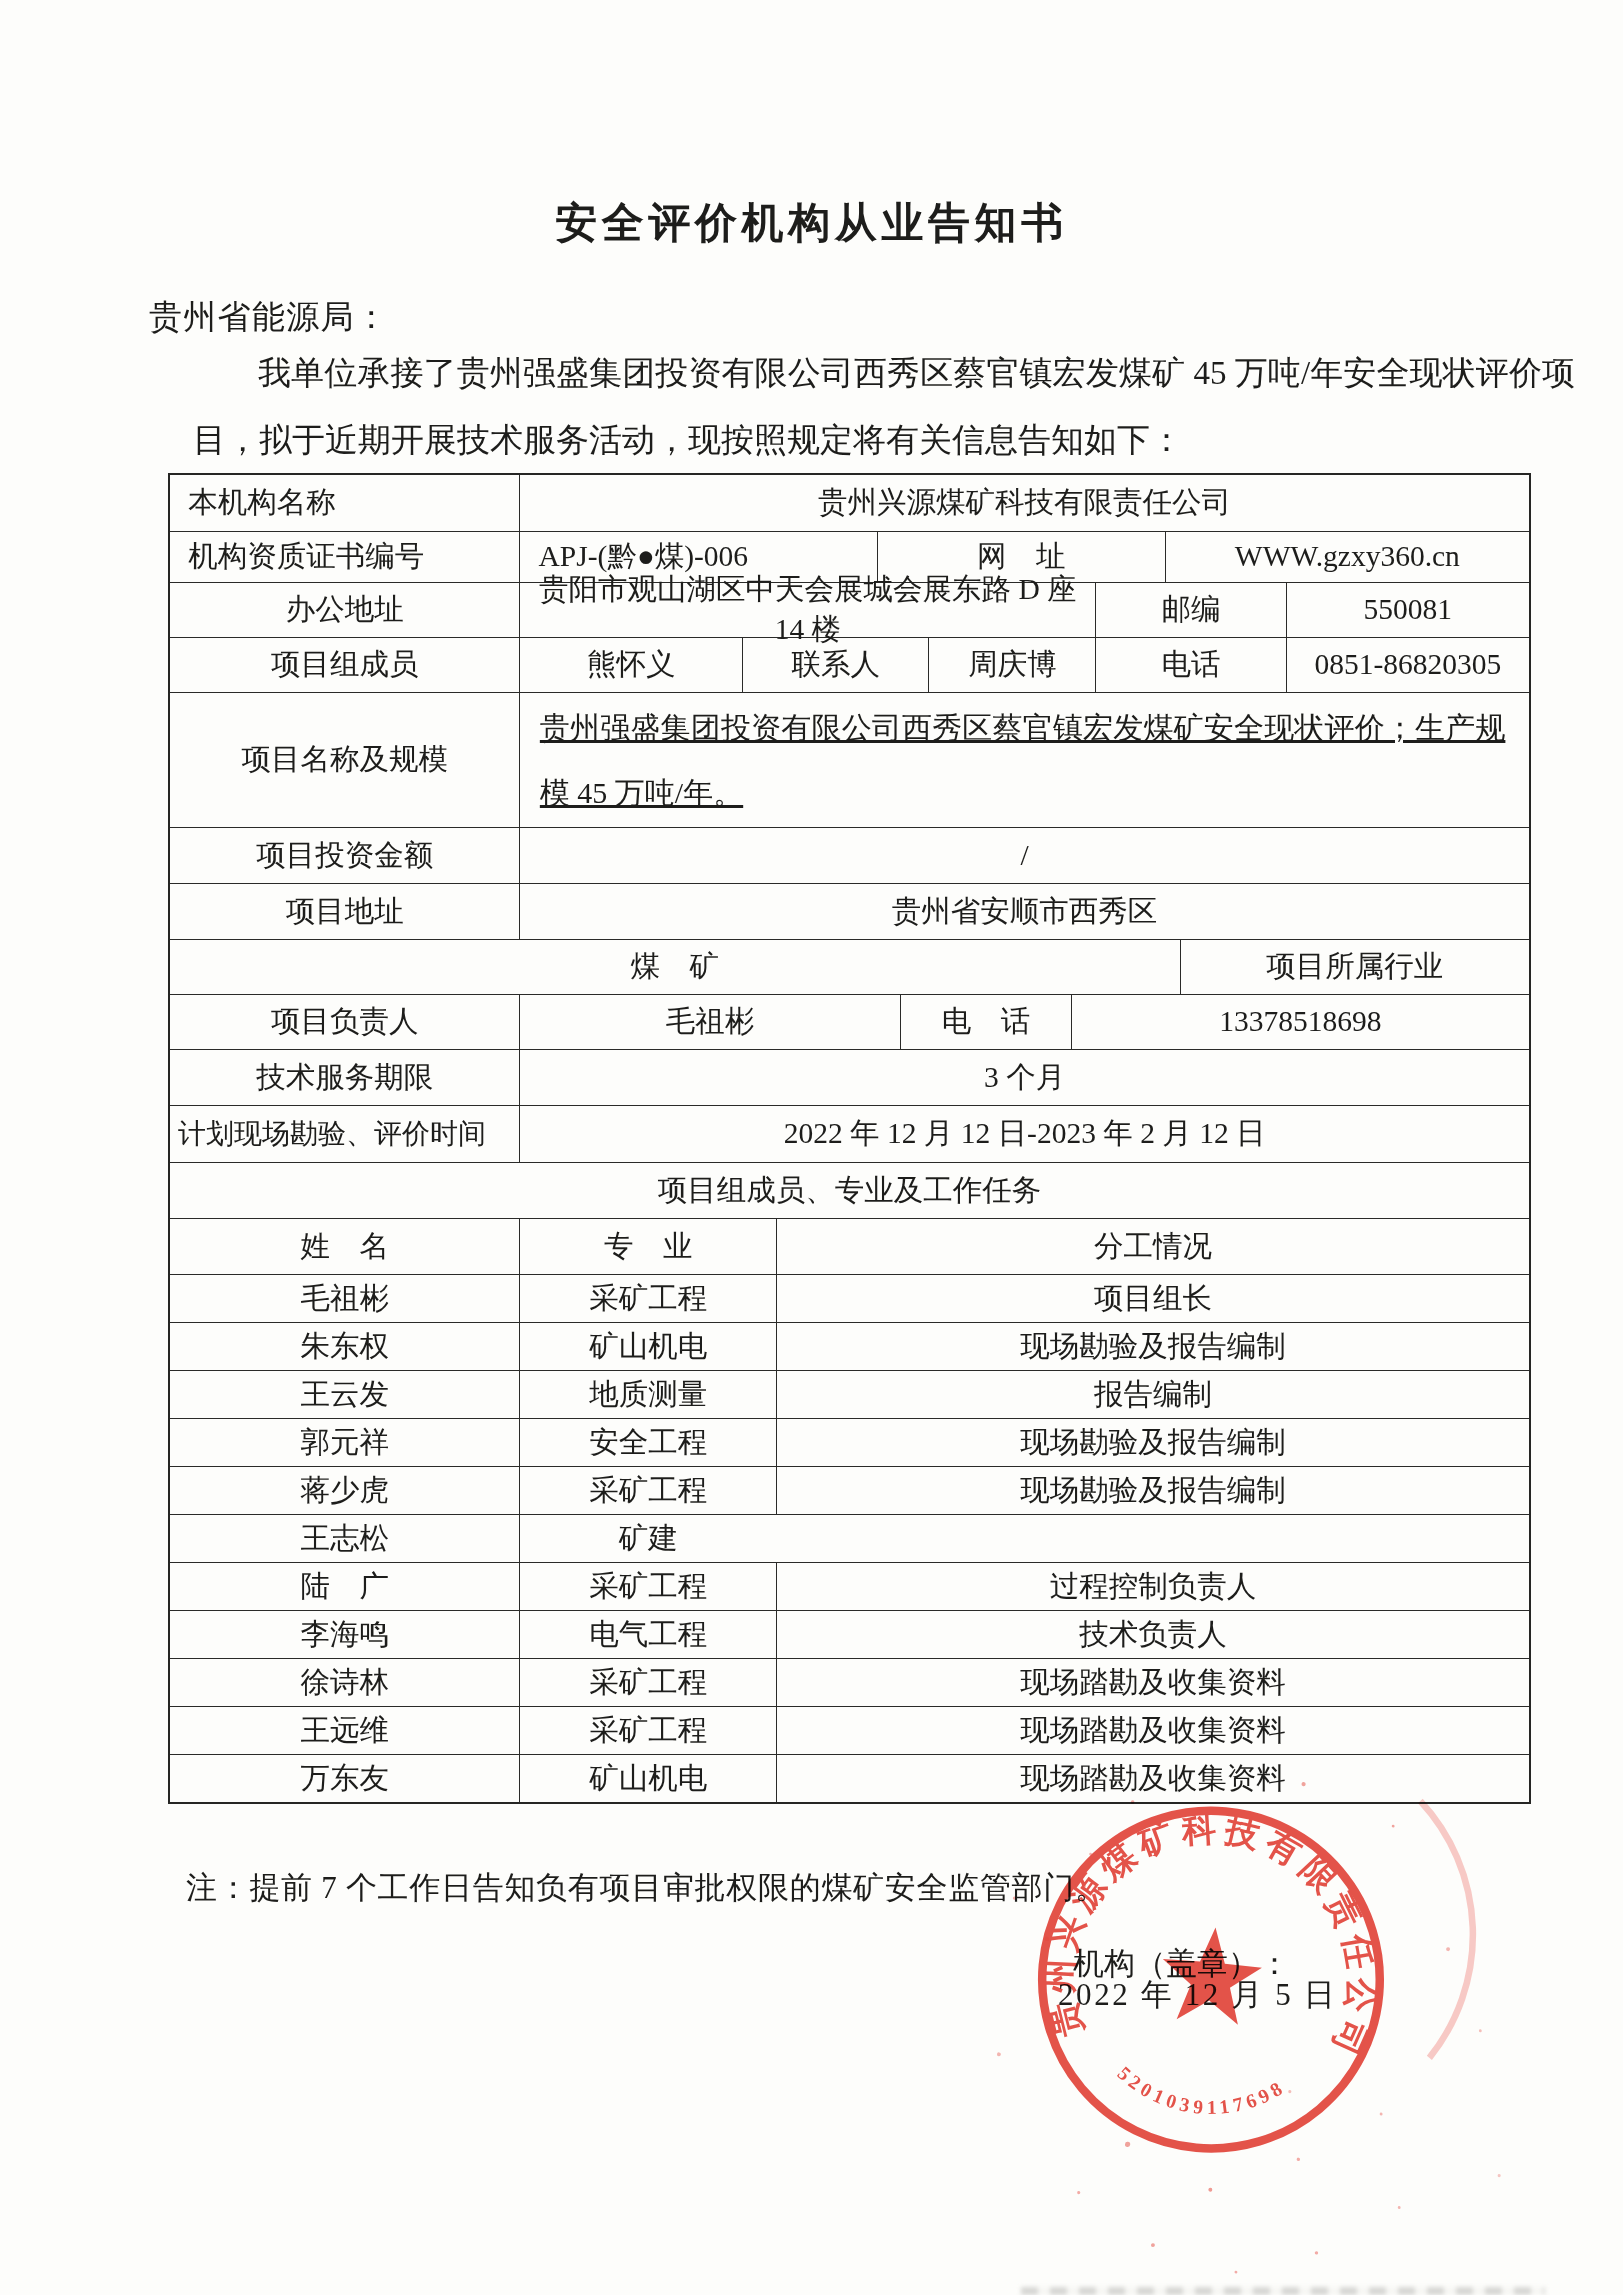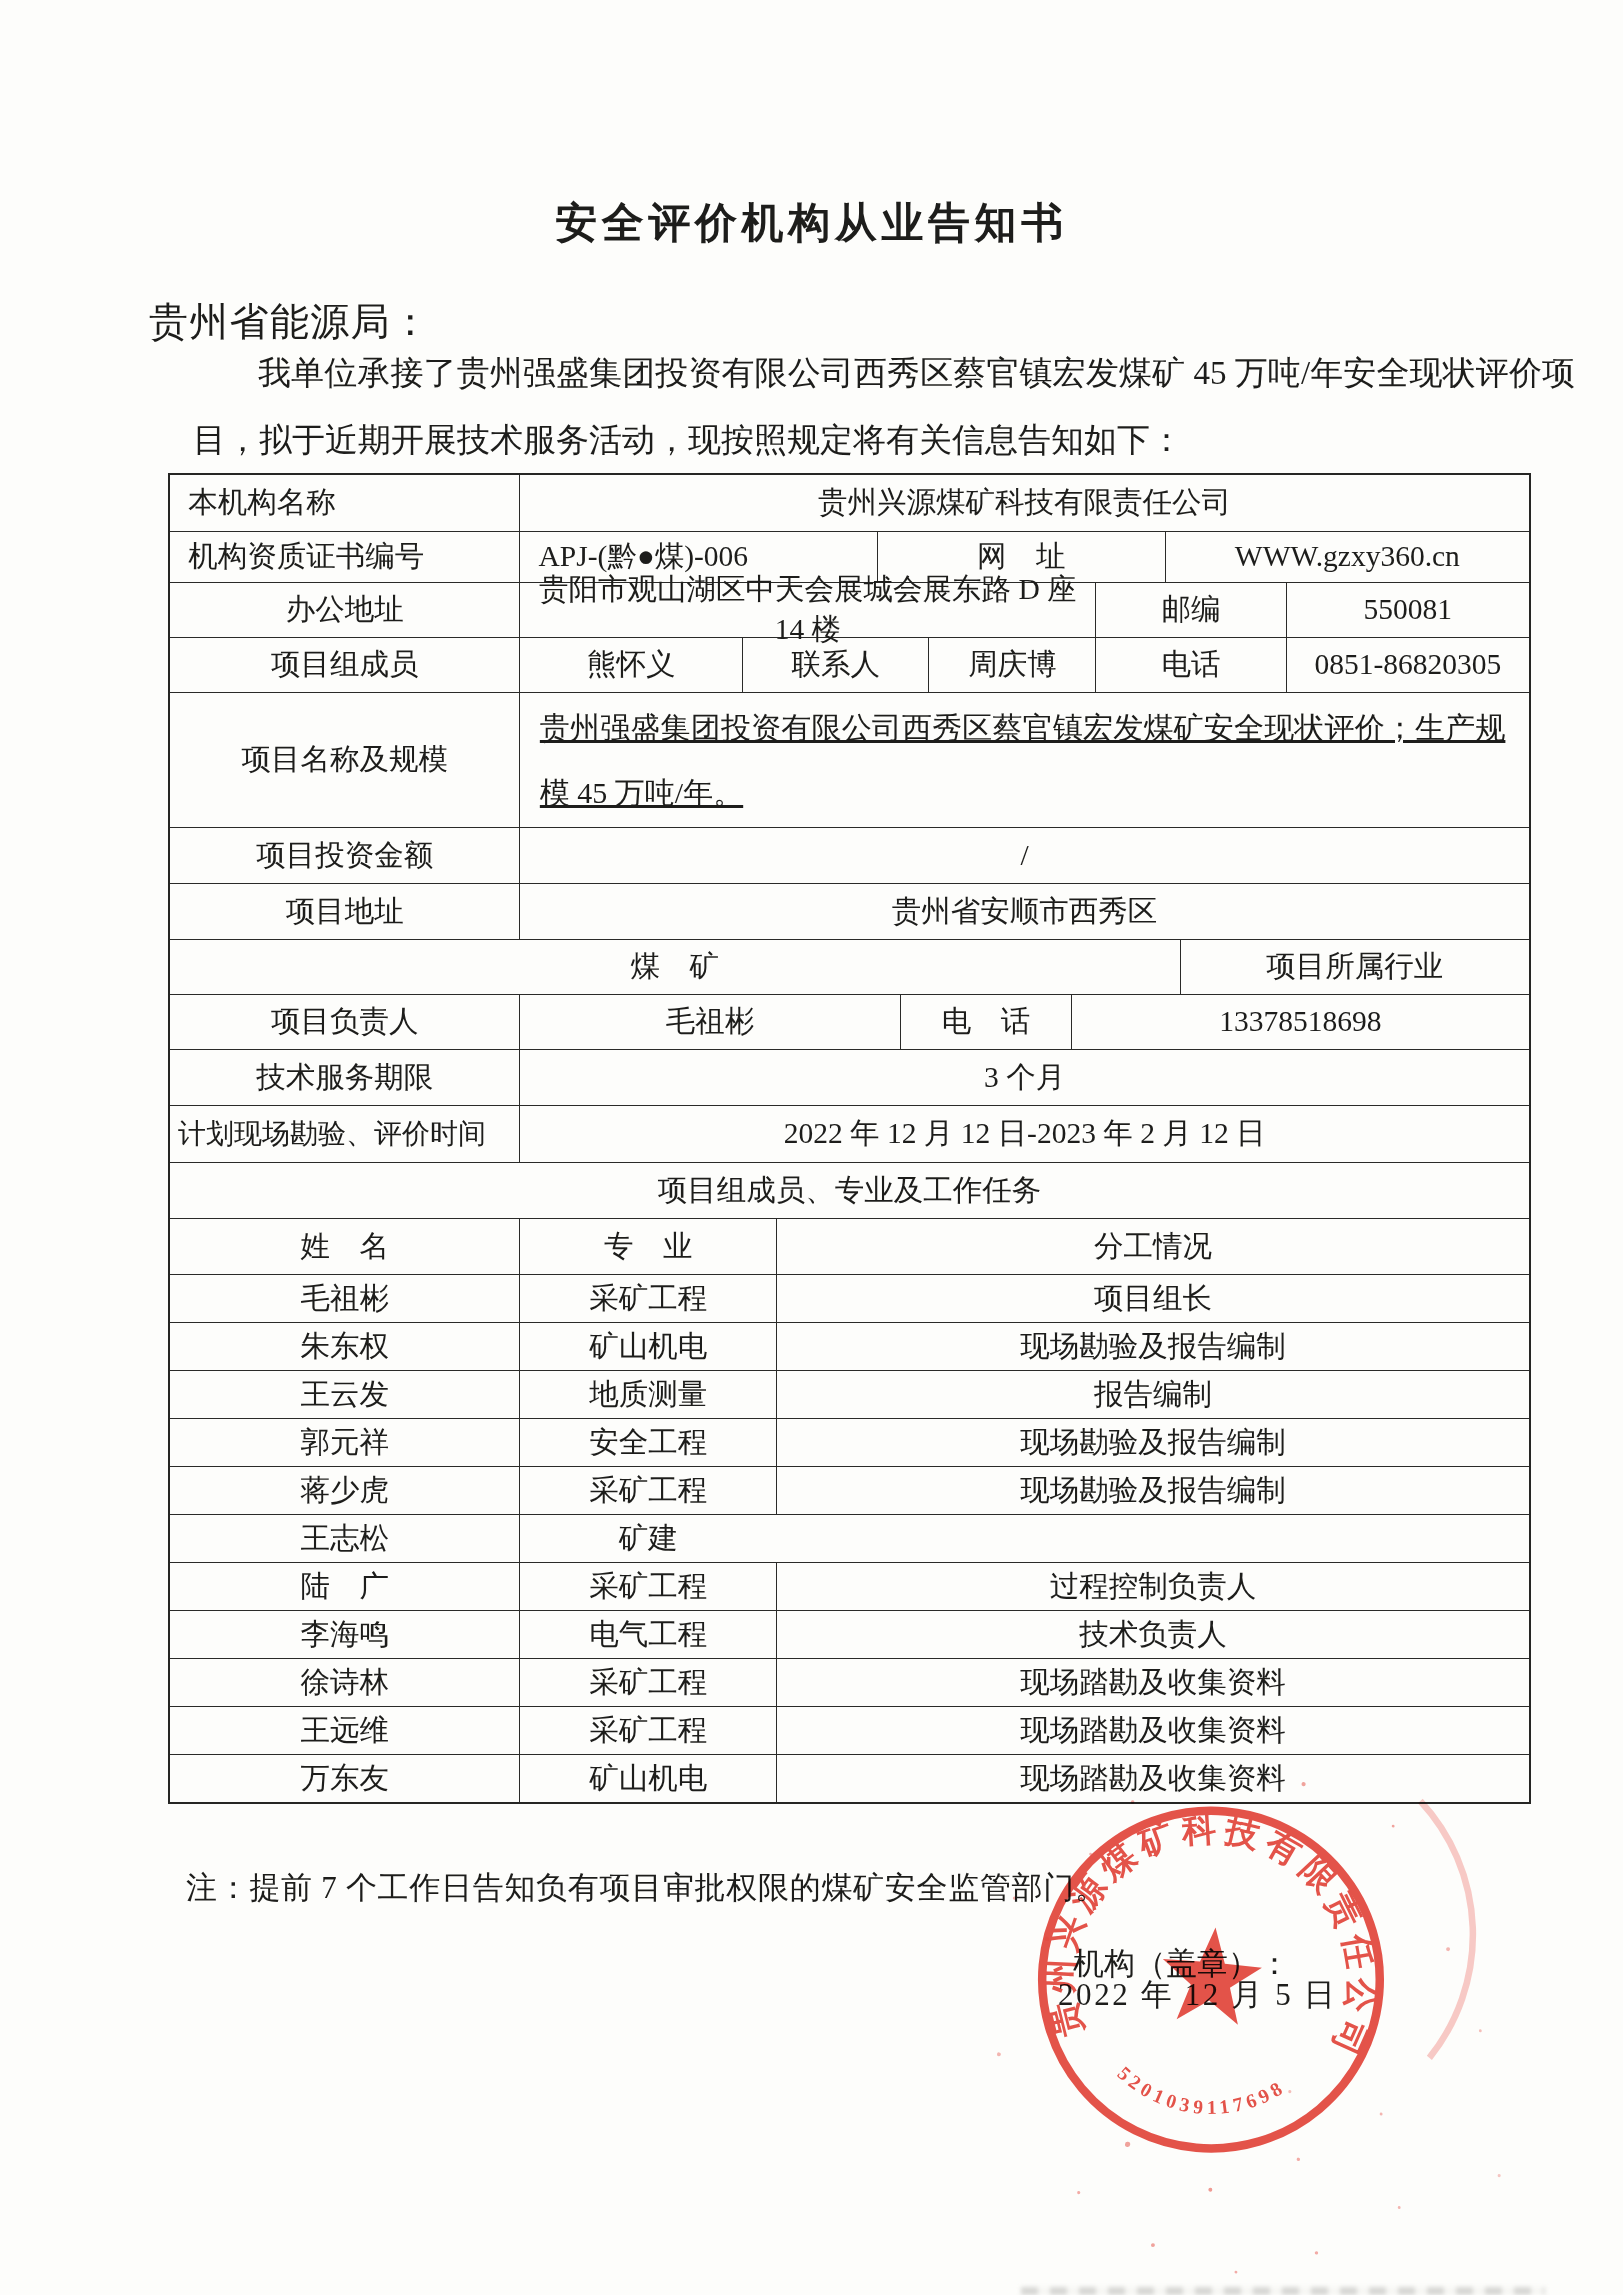--- a/index.html
+++ b/index.html
@@ -9,21 +9,21 @@
     background:#fdfdfb;
     font-family:"Liberation Serif","DejaVu Serif",serif;
     color:#1d1d1b;
     overflow:hidden;
   }
   .title{
     position:absolute;top:195px;left:0;width:100%;
     text-align:center;font-size:42px;font-weight:700;letter-spacing:4.6px;
   }
   .addressee{
-    position:absolute;left:149px;top:295px;font-size:39px;letter-spacing:1.3px;
+    position:absolute;left:149px;top:295px;font-size:33px;letter-spacing:1.3px;
   }
   .intro{position:absolute;left:149px;top:340px;width:1382px;font-size:33px;line-height:67px;margin-left:44px;}
   .intro .l1{text-indent:65px;text-align:justify;text-align-last:justify;}
   .intro .l2{text-align:left;}
   
   .tbl{
     position:absolute;left:168px;top:473px;width:1363px;
     border:2px solid #262624;
     box-sizing:border-box;
     font-size:29.5px;

